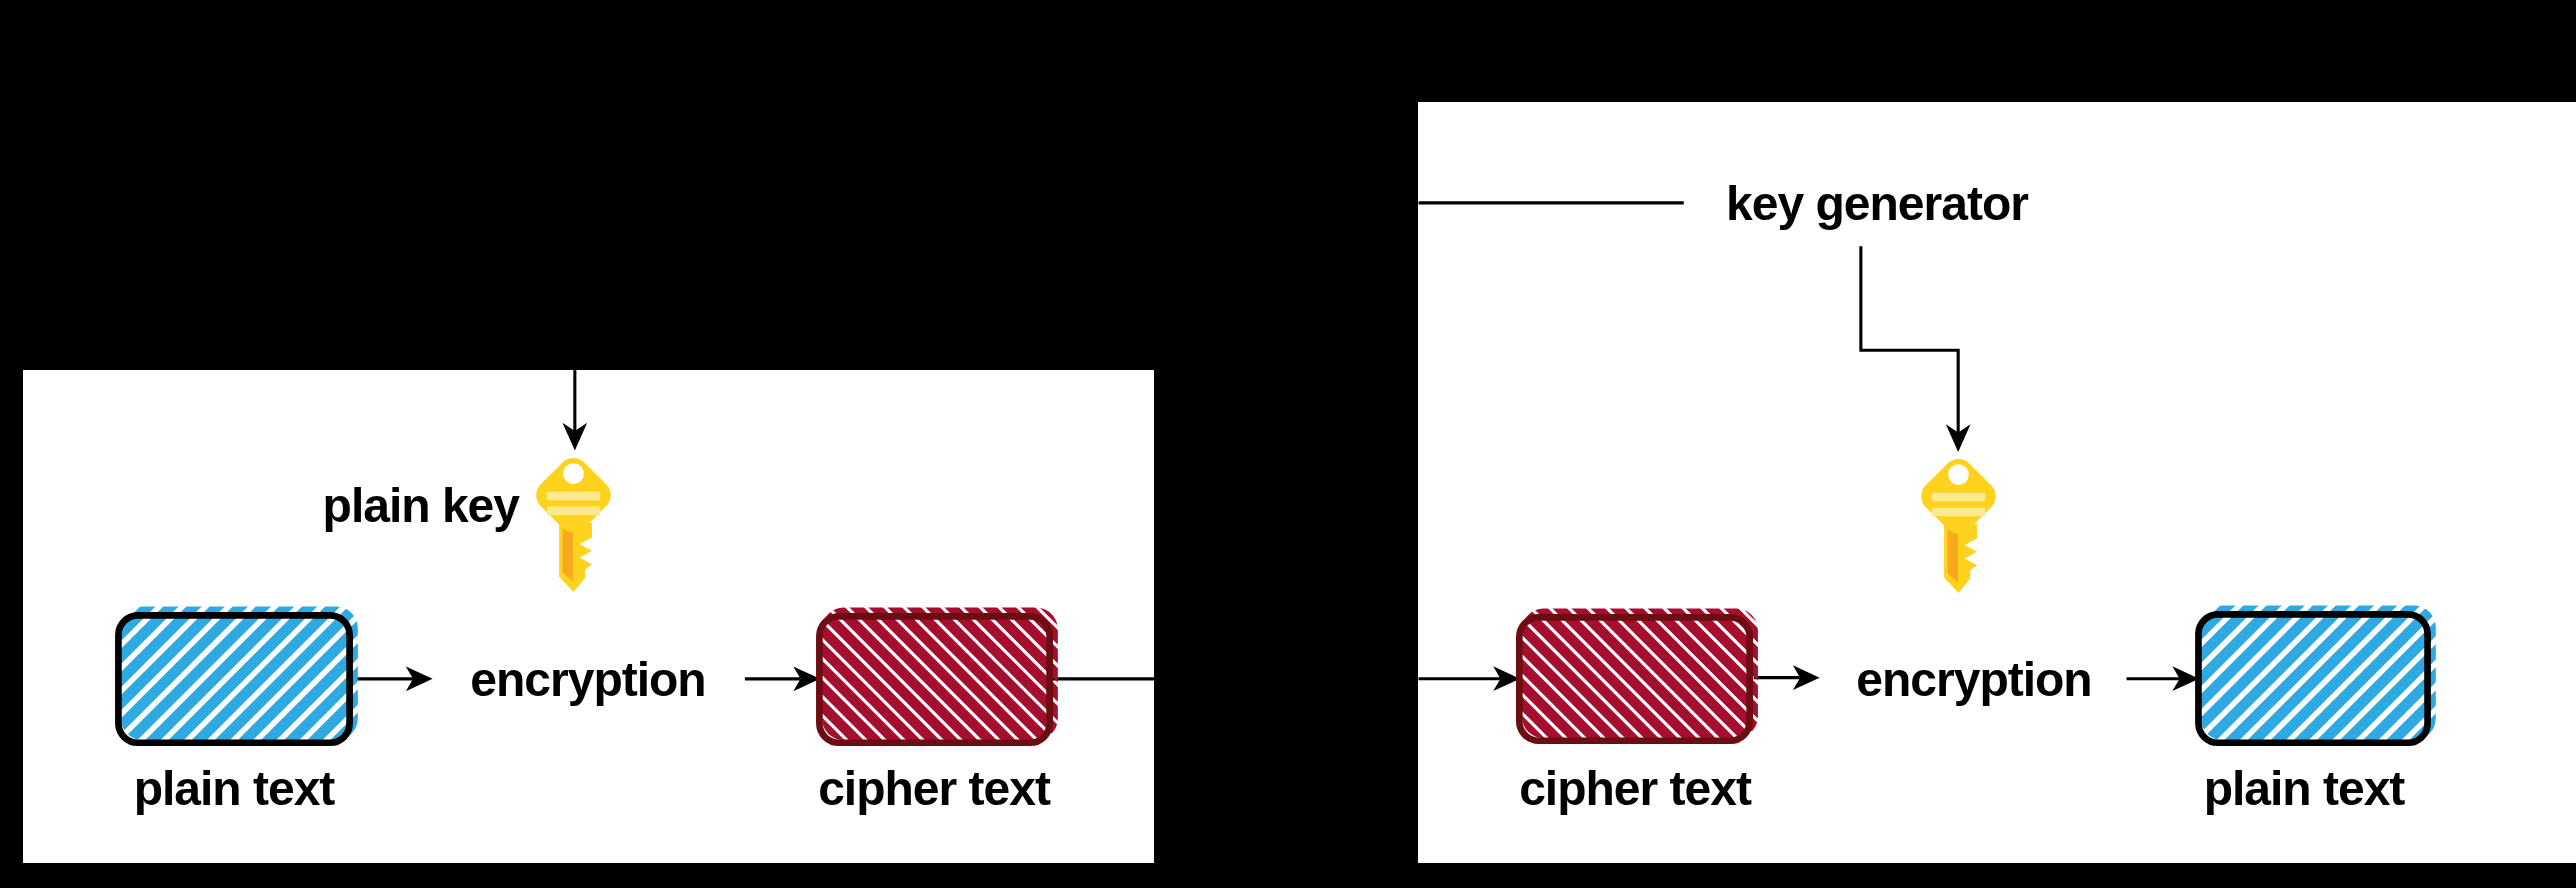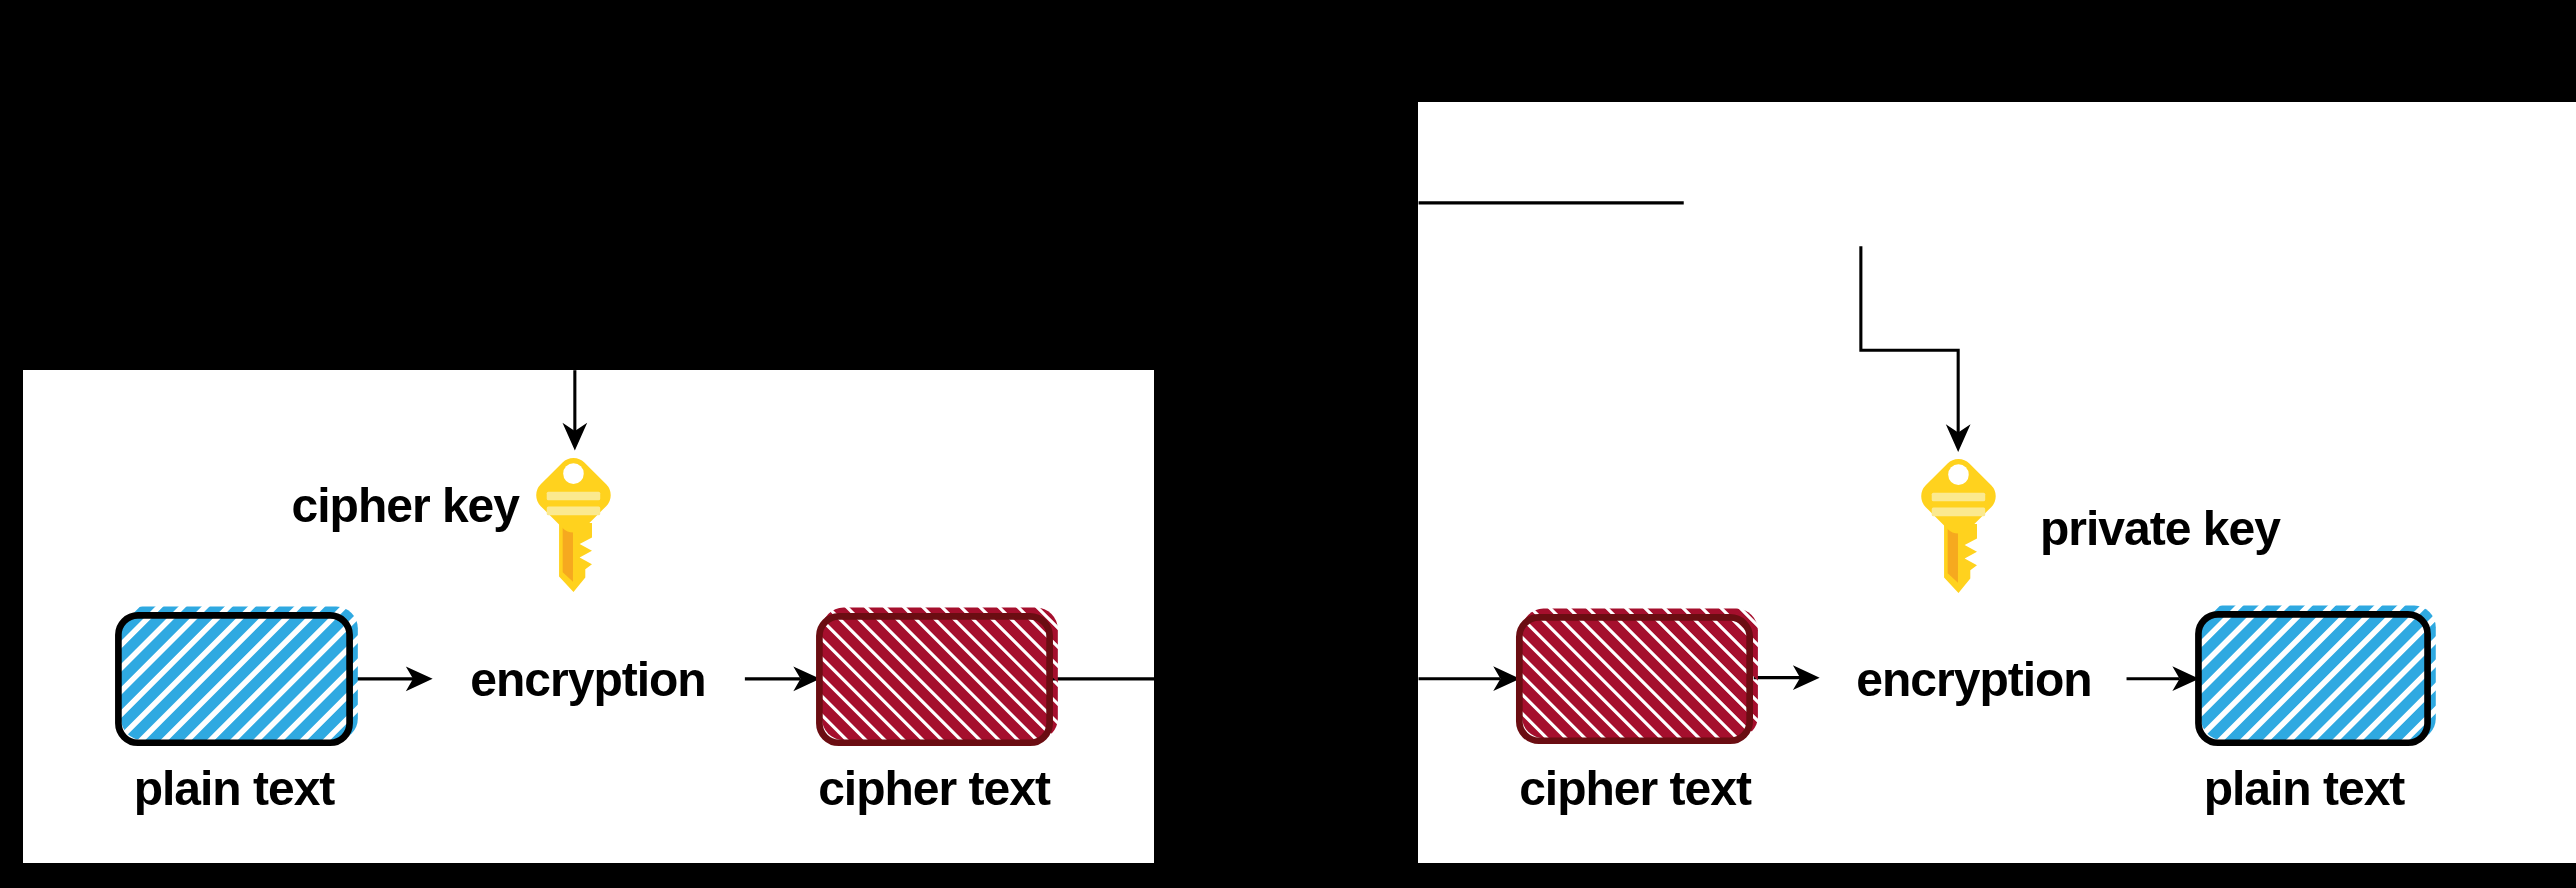--- a/index.html
+++ b/index.html
@@ -45,21 +45,21 @@
       <line x1="636" y1="599" x2="757" y2="599"></line>
       <polygon points="795,599 743,575 757,599 743,623" stroke="none"></polygon>
 
       <line x1="1401" y1="599" x2="1509" y2="599"></line>
       <polygon points="1547,599 1495,575 1509,599 1495,623" stroke="none"></polygon>
 
       <line x1="1995" y1="599" x2="2195" y2="599"></line>
     </g>
   </svg>
 
-  <div class="lbl center-y" style="right:635px;top:135px;">cipher key</div>
+  <div class="lbl center-y" style="right:635px;top:135px;">plain key</div>
 
   <svg class="keyicon" style="left:505px;top:81px;" viewBox="0 0 180 280">
     <path d="M60,140 H124 V168 L100,181 L124,194 L100,207 L124,220 L111,230 V246 L88,274 L60,244 Z" fill="#FFD21E"></path>
     <path d="M67,140 H87 V254 L67,236 Z" fill="#F6A91F"></path>
     <rect x="28" y="26" width="120" height="120" rx="30" transform="rotate(45 88 86)" fill="#FFD21E"></rect>
     <circle cx="88" cy="44" r="20" fill="#FFFFFF"></circle>
     <rect x="36" y="79" width="104" height="17" rx="3" fill="#FBE98F"></rect>
     <rect x="36" y="108" width="104" height="17" rx="3" fill="#FBE98F"></rect>
   </svg>
 
@@ -148,31 +148,31 @@
       <polygon points="197,1120 145,1096 159,1120 145,1144" stroke="none"></polygon>
 
       <line x1="651" y1="1118" x2="741" y2="1118"></line>
       <polygon points="779,1118 727,1094 741,1118 727,1142" stroke="none"></polygon>
 
       <line x1="1375" y1="1120" x2="1478" y2="1120"></line>
       <polygon points="1516,1120 1464,1096 1478,1120 1464,1144" stroke="none"></polygon>
     </g>
   </svg>
 
+  <div class="lbl center-xy" style="left:459px;top:101px;">key generator</div>
 
   <svg class="keyicon" style="left:495px;top:350px;" viewBox="0 0 180 280">
     <path d="M60,140 H124 V168 L100,181 L124,194 L100,207 L124,220 L111,230 V246 L88,274 L60,244 Z" fill="#FFD21E"></path>
     <path d="M67,140 H87 V254 L67,236 Z" fill="#F6A91F"></path>
     <rect x="28" y="26" width="120" height="120" rx="30" transform="rotate(45 88 86)" fill="#FFD21E"></rect>
     <circle cx="88" cy="44" r="20" fill="#FFFFFF"></circle>
     <rect x="36" y="79" width="104" height="17" rx="3" fill="#FBE98F"></rect>
     <rect x="36" y="108" width="104" height="17" rx="3" fill="#FBE98F"></rect>
   </svg>
 
-  <div class="lbl center-y" style="left:622px;top:426px;">private key</div>
 
   <svg class="hatch" style="left:92px;top:503px;" width="249" height="145" viewBox="0 0 484 282">
       <defs>
         <clipPath id="clip-decrypt-cipher">
           <rect x="23" y="7" width="459" height="252" rx="42"></rect>
         </clipPath>
       </defs>
       <g clip-path="url(#clip-decrypt-cipher)" stroke="#A50F2D" stroke-width="20" stroke-linecap="round" fill="none">
         <line x1="-296" y1="-16" x2="84" y2="364"></line>
         <line x1="-259" y1="-16" x2="121" y2="364"></line>

